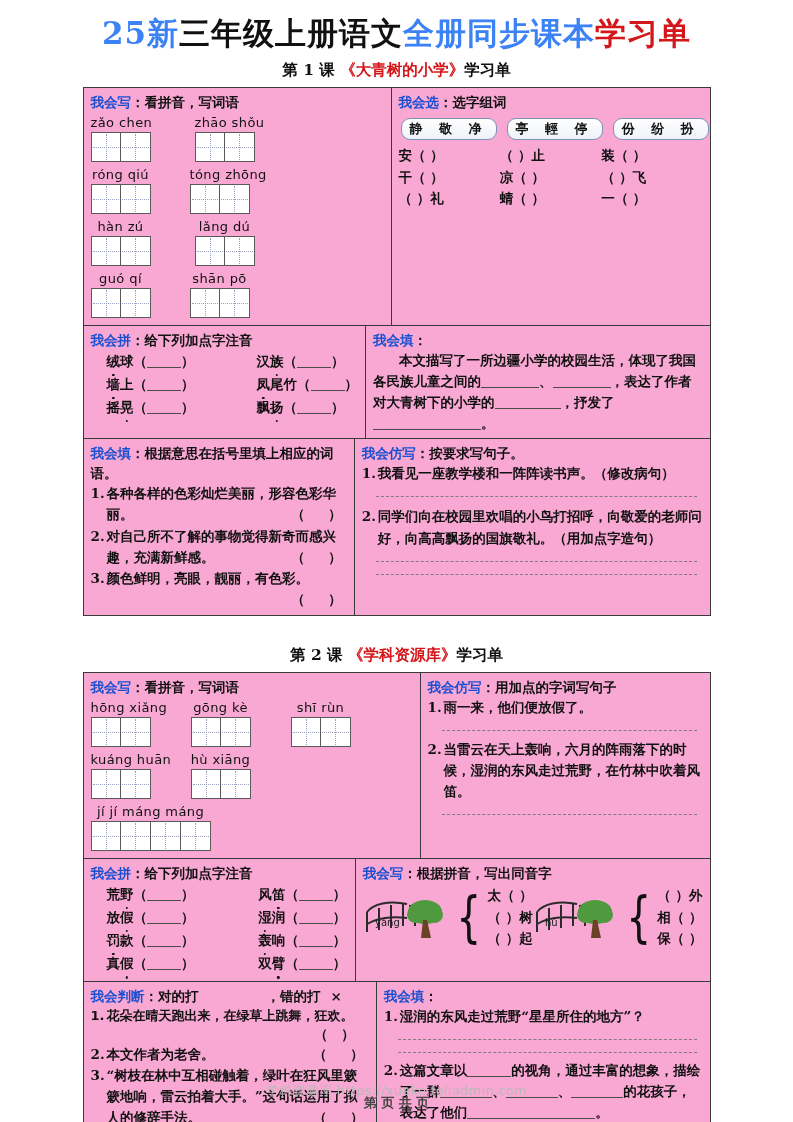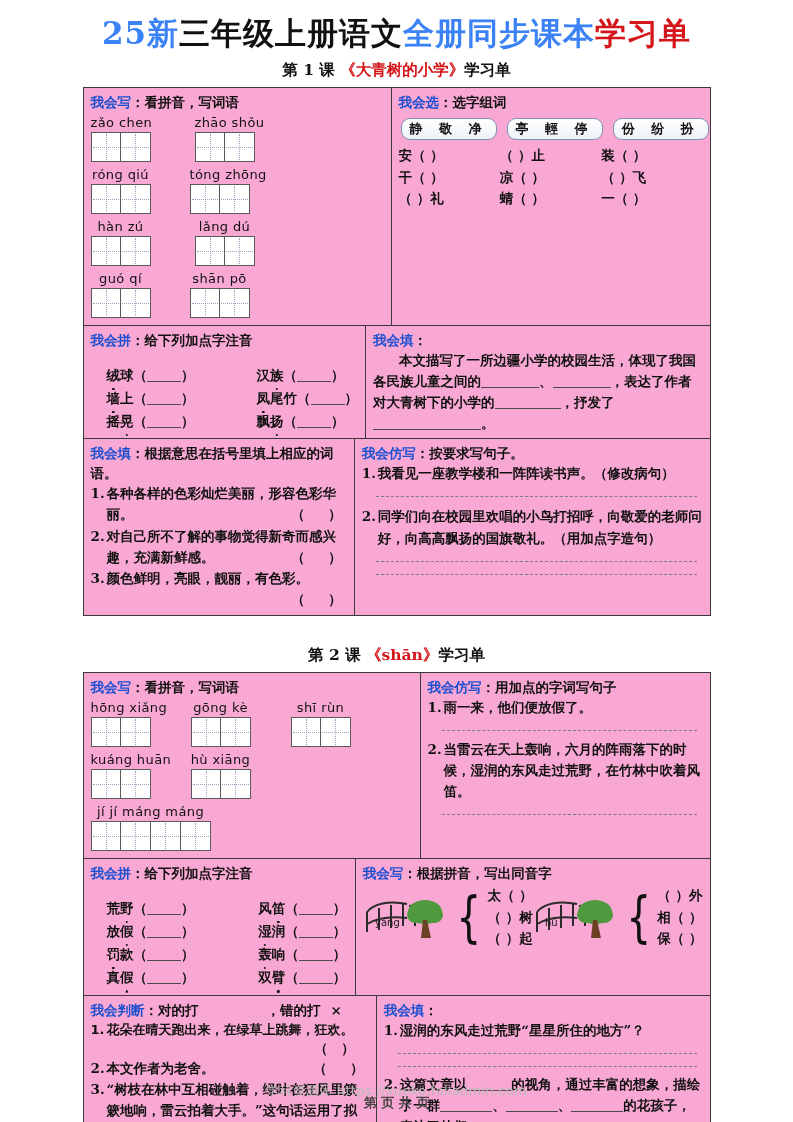--- a/index.html
+++ b/index.html
@@ -132,21 +132,21 @@
   
   .dot { position: relative; display:inline-block; }
   .dot:after {
     content:"";
     position:absolute; left:50%; bottom:-3px;
     width:2.4px; height:2.4px; border-radius:50%;
     background:#111; transform: translateX(-50%);
   }
 
   
-  .zhuyin { display:flex; margin-top:14px;gap:46px; }
+  .zhuyin { display:flex; margin-top:0;gap:46px; }
   .zhuyin .zcol { flex:1; padding-left: 16px; }
   .zhuyin .zcol div {
     font-family: "DejaVu Serif", "Liberation Serif", serif;
     font-weight: bold; font-size: 13.5px; line-height: 1.72;
     white-space: nowrap;
   }
 
   
   .bl {
     display:inline-block;
@@ -379,21 +379,21 @@
         <div class="answer-line"></div>
         <div class="answer-line"></div>
       </div>
     </div>
   </div>
 
   <div class="gap"></div>
 
   <div class="lesson-title">
     <span>第 2 课</span>
-    <span class="bookname">《shān》</span><span>学习单</span>
+    <span class="bookname">《学科资源库》</span><span>学习单</span>
   </div>
 
   <div class="sheet">
 
     <div class="row">
       <div class="cell" style="width:396px;">
         <div>
           <span class="hd">我会写</span><span class="hd-rest">：看拼音，写词语</span>
         </div>
         <div class="pygroup" id="l2-write">

